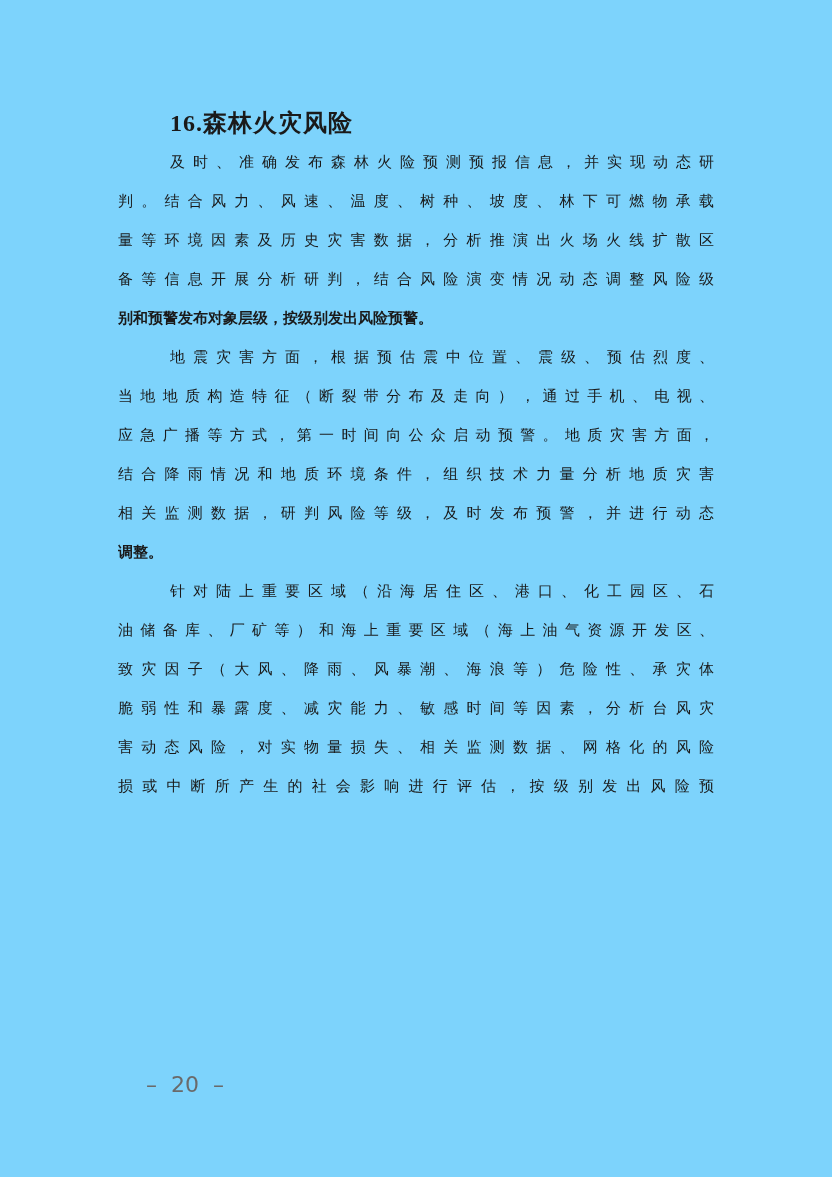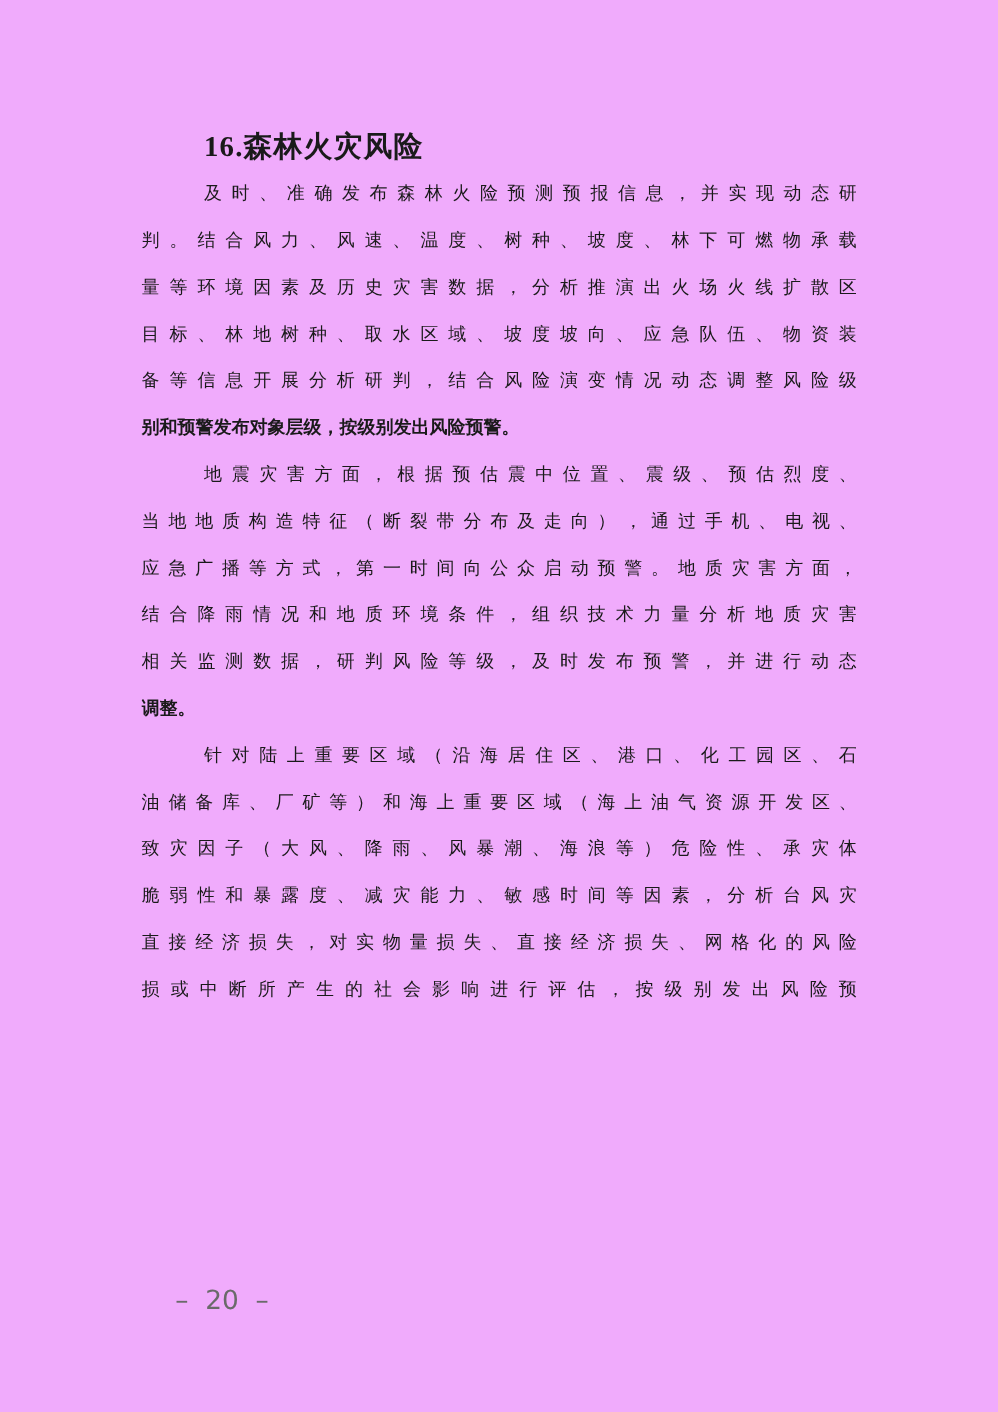--- a/index.html
+++ b/index.html
@@ -10,21 +10,21 @@
     width: 832px;
     height: 1177px;
     background: #ffffff;
     position: relative;
     font-family: "Liberation Serif", "DejaVu Serif", serif;
     overflow: hidden;
   }
   .page {
     position: absolute;
     inset: 0;
-    background: #f0abfc;
+    background: #7dd3fc;
     padding-left: 24px;
   }
   .content {
     position: absolute;
     left: 118px;
     top: 104px;
     width: 596px;
     color: #1a1a1a;
   }
   .line {
@@ -65,34 +65,33 @@
 </style>
 </head>
 <body>
 
 <div class="page">
   <div class="content" id="content">
       <div class="line heading">16.森林火灾风险</div>
       <div class="line indent">及时、准确发布森林火险预测预报信息，并实现动态研</div>
       <div class="line">判。结合风力、风速、温度、树种、坡度、林下可燃物承载</div>
       <div class="line">量等环境因素及历史灾害数据，分析推演出火场火线扩散区</div>
-      <div class="line">目标、林地树种、取水区域、坡度坡向、应急队伍、物资装</div>
       <div class="line">备等信息开展分析研判，结合风险演变情况动态调整风险级</div>
       <div class="line short">别和预警发布对象层级，按级别发出风险预警。</div>
       <div class="line indent">地震灾害方面，根据预估震中位置、震级、预估烈度、</div>
       <div class="line">当地地质构造特征（断裂带分布及走向），通过手机、电视、</div>
       <div class="line">应急广播等方式，第一时间向公众启动预警。地质灾害方面，</div>
       <div class="line">结合降雨情况和地质环境条件，组织技术力量分析地质灾害</div>
       <div class="line">相关监测数据，研判风险等级，及时发布预警，并进行动态</div>
       <div class="line short">调整。</div>
       <div class="line indent">针对陆上重要区域（沿海居住区、港口、化工园区、石</div>
       <div class="line">油储备库、厂矿等）和海上重要区域（海上油气资源开发区、</div>
       <div class="line">致灾因子（大风、降雨、风暴潮、海浪等）危险性、承灾体</div>
       <div class="line">脆弱性和暴露度、减灾能力、敏感时间等因素，分析台风灾</div>
-      <div class="line">直接经济损失，对实物量损失、直接经济损失、网格化的风险</div>
+      <div class="line">害动态风险，对实物量损失、相关监测数据、网格化的风险</div>
       <div class="line">损或中断所产生的社会影响进行评估，按级别发出风险预</div>
     </div>
   <div class="footer">
     <span>–</span>
     <span>20</span>
     <span>–</span>
   </div>
 </div>
 
 </body></html>

